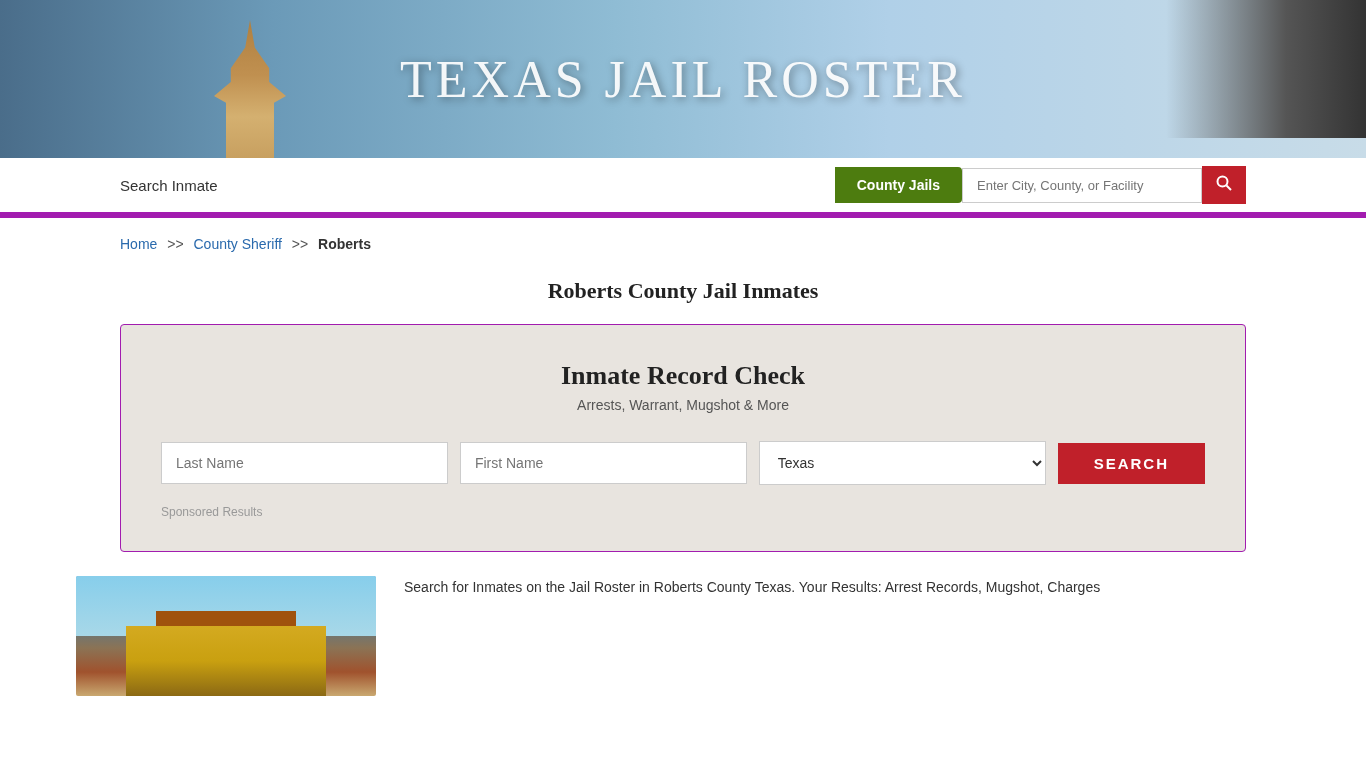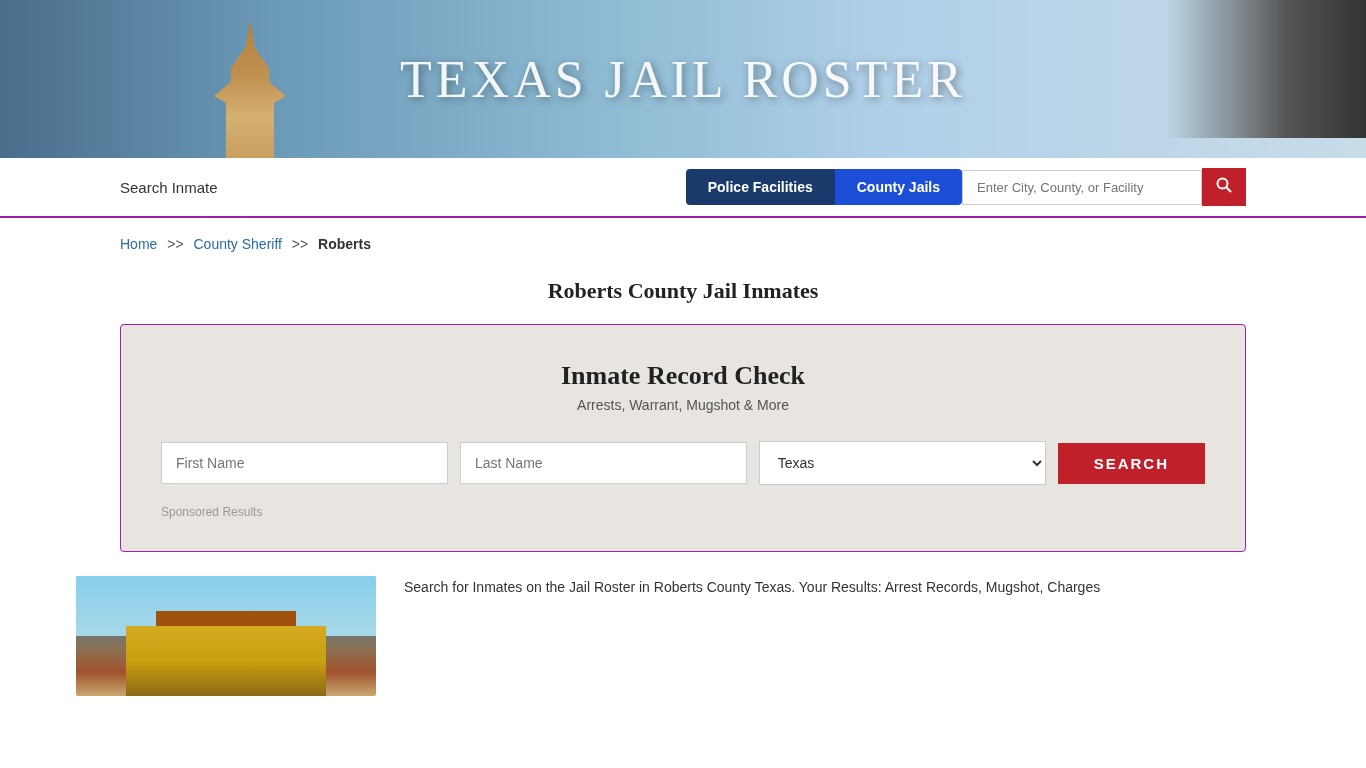--- a/index.html
+++ b/index.html
@@ -52,21 +52,21 @@
 
     
     #nav-bar {
       width: 100%;
       background: #fff;
       padding: 0 120px;
       height: 60px;
       display: flex;
       align-items: center;
       justify-content: space-between;
-      border-bottom: 2px solid #a21caf;
+      border-bottom: 6px solid #a21caf;
     }
     .search-inmate-label {
       color: #333;
       font-size: 15px;
       font-family: Arial, sans-serif;
     }
     .nav-right {
       display: flex;
       align-items: center;
       gap: 0;
@@ -79,21 +79,21 @@
       border: none;
       cursor: pointer;
       border-radius: 4px;
     }
     .nav-btn-police {
       background: #1a3a6b;
       color: #fff;
       border-radius: 4px 0 0 4px;
     }
     .nav-btn-county {
-      background: #1d4ed8;
+      background: #4d7c0f;
       color: #fff;
       border-radius: 0 4px 4px 0;
     }
     .facility-search-input {
       padding: 9px 14px;
       font-size: 13px;
       font-family: Arial, sans-serif;
       border: 1px solid #ccc;
       width: 240px;
       outline: none;
@@ -251,21 +251,20 @@
 <div id="header-banner">
   <div class="banner-bg"></div>
   <div class="capitol-shape"></div>
   <div class="keys-shape"></div>
   <span class="banner-title">Texas Jail Roster</span>
 </div>
 
 <div id="nav-bar">
   <span class="search-inmate-label">Search Inmate</span>
   <div class="nav-right">
-    <button class="nav-btn nav-btn-police">Police Facilities</button>
     <button class="nav-btn nav-btn-county">County Jails</button>
     <input class="facility-search-input" type="text" placeholder="Enter City, County, or Facility" style="">
     <button class="search-icon-btn">
       <svg width="16" height="16" viewBox="0 0 16 16" fill="white">
         <circle cx="6.5" cy="6.5" r="5" stroke="white" stroke-width="2" fill="none"></circle>
         <line x1="10.5" y1="10.5" x2="15" y2="15" stroke="white" stroke-width="2"></line>
       </svg>
     </button>
   </div>
 </div>
@@ -277,22 +276,22 @@
   <span class="separator">&gt;&gt;</span>
   <span class="current">Roberts</span>
 </div>
 
 <div id="page-title">Roberts County Jail Inmates</div>
 
 <div id="record-check-box">
   <div class="record-check-title">Inmate Record Check</div>
   <div class="record-check-subtitle">Arrests, Warrant, Mugshot &amp; More</div>
   <div class="search-form-row">
+    <input class="name-input" type="text" placeholder="Last Name" style="">
     <input class="name-input" type="text" placeholder="First Name" style="">
-    <input class="name-input" type="text" placeholder="Last Name" style="">
     <select class="state-select" id="state-select"><option value="Alabama">Alabama</option><option value="Alaska">Alaska</option><option value="Arizona">Arizona</option><option value="Arkansas">Arkansas</option><option value="California">California</option><option value="Colorado">Colorado</option><option value="Connecticut">Connecticut</option><option value="Delaware">Delaware</option><option value="Florida">Florida</option><option value="Georgia">Georgia</option><option value="Hawaii">Hawaii</option><option value="Idaho">Idaho</option><option value="Illinois">Illinois</option><option value="Indiana">Indiana</option><option value="Iowa">Iowa</option><option value="Kansas">Kansas</option><option value="Kentucky">Kentucky</option><option value="Louisiana">Louisiana</option><option value="Maine">Maine</option><option value="Maryland">Maryland</option><option value="Massachusetts">Massachusetts</option><option value="Michigan">Michigan</option><option value="Minnesota">Minnesota</option><option value="Mississippi">Mississippi</option><option value="Missouri">Missouri</option><option value="Montana">Montana</option><option value="Nebraska">Nebraska</option><option value="Nevada">Nevada</option><option value="New Hampshire">New Hampshire</option><option value="New Jersey">New Jersey</option><option value="New Mexico">New Mexico</option><option value="New York">New York</option><option value="North Carolina">North Carolina</option><option value="North Dakota">North Dakota</option><option value="Ohio">Ohio</option><option value="Oklahoma">Oklahoma</option><option value="Oregon">Oregon</option><option value="Pennsylvania">Pennsylvania</option><option value="Rhode Island">Rhode Island</option><option value="South Carolina">South Carolina</option><option value="South Dakota">South Dakota</option><option value="Tennessee">Tennessee</option><option value="Texas" selected="">Texas</option><option value="Utah">Utah</option><option value="Vermont">Vermont</option><option value="Virginia">Virginia</option><option value="Washington">Washington</option><option value="West Virginia">West Virginia</option><option value="Wisconsin">Wisconsin</option><option value="Wyoming">Wyoming</option></select>
     <button class="search-btn">SEARCH</button>
   </div>
   <div class="sponsored-label">Sponsored Results</div>
 </div>
 
 <div id="bottom-section">
   <div class="bottom-image">
     <div class="sky"></div>
     <div class="roof"></div>

